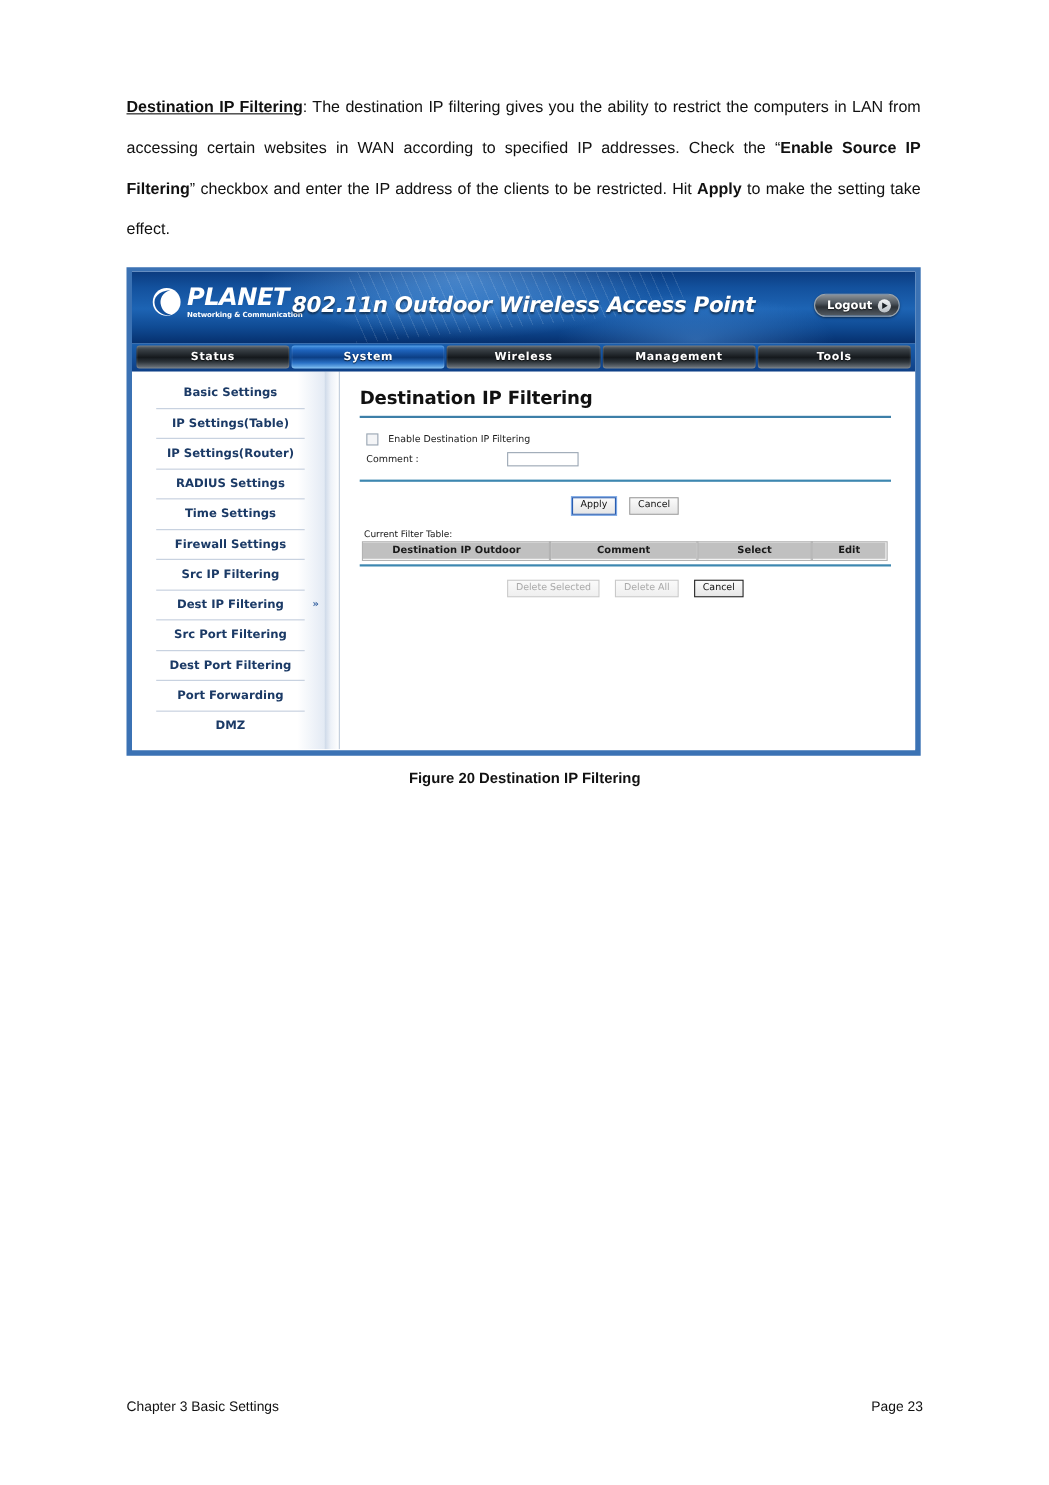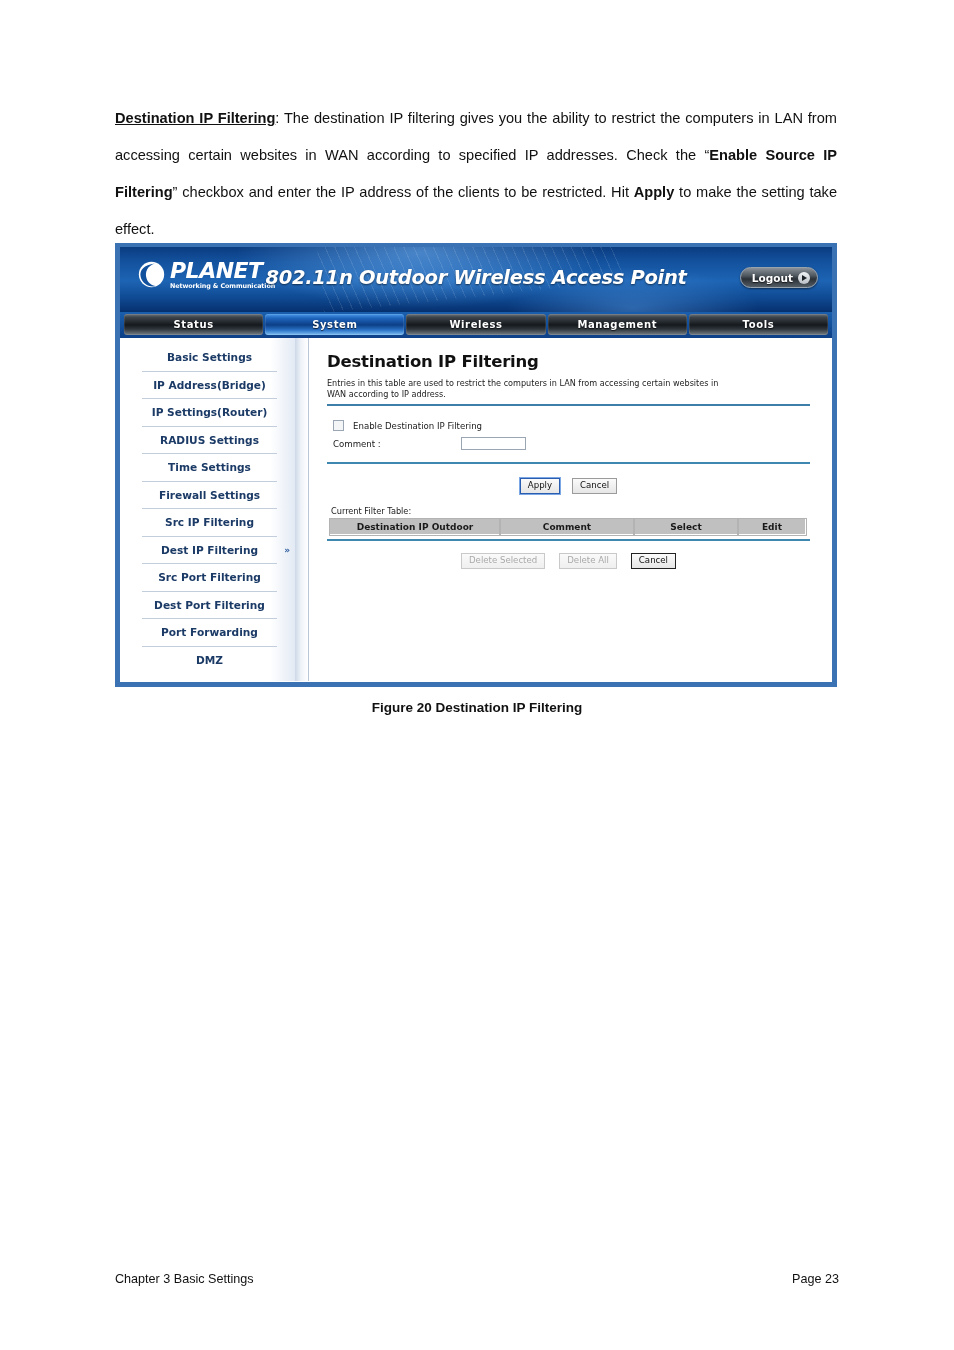--- a/index.html
+++ b/index.html
@@ -13,21 +13,21 @@
     position: relative;
     font-family: "Liberation Sans", sans-serif;
     color: #000;
     overflow: hidden;
   }
 
   
   .doc-body {
     position: absolute;
     left: 115px;
-    top: 100px;
+    top: 80px;
     width: 722px;
   }
   .para {
     font-size: 14.6px;
     line-height: 37px;
     text-align: justify;
     color: #111;
     margin: 0;
   }
   .para .lead {
@@ -412,41 +412,40 @@
     <div class="nav-tab active">System</div>
     <div class="nav-tab">Wireless</div>
     <div class="nav-tab">Management</div>
     <div class="nav-tab">Tools</div>
   </div>
 
   <div class="ui-body">
 
     <div class="sidebar">
       <div class="side-item">Basic Settings</div>
-      <div class="side-item">IP Address(Bridge)</div>
+      <div class="side-item">IP Settings(Table)</div>
       <div class="side-item">IP Settings(Router)</div>
       <div class="side-item">RADIUS Settings</div>
       <div class="side-item">Time Settings</div>
       <div class="side-item">Firewall Settings</div>
       <div class="side-item">Src IP Filtering</div>
       <div class="side-item">
           <span>Dest IP Filtering</span>
           <span class="arrows">»</span>
         </div>
       <div class="side-item">Src Port Filtering</div>
       <div class="side-item">Dest Port Filtering</div>
       <div class="side-item">Port Forwarding</div>
       <div class="side-item">DMZ</div>
     </div>
 
     <div class="side-gutter"></div>
 
     <div class="content">
       <h1 class="page-title">Destination IP Filtering</h1>
-      <p class="page-desc">Entries in this table are used to restrict the computers in LAN from accessing certain websites in WAN according to IP address.</p>
       <div class="rule"></div>
 
       <div class="form-block">
         <div class="chk-row">
           <span class="chkbox"></span>
           <span class="chk-label">Enable Destination IP Filtering</span>
         </div>
         <div class="field-row">
           <span class="field-label">Comment :</span>
           <span class="txt w-comment"></span>

